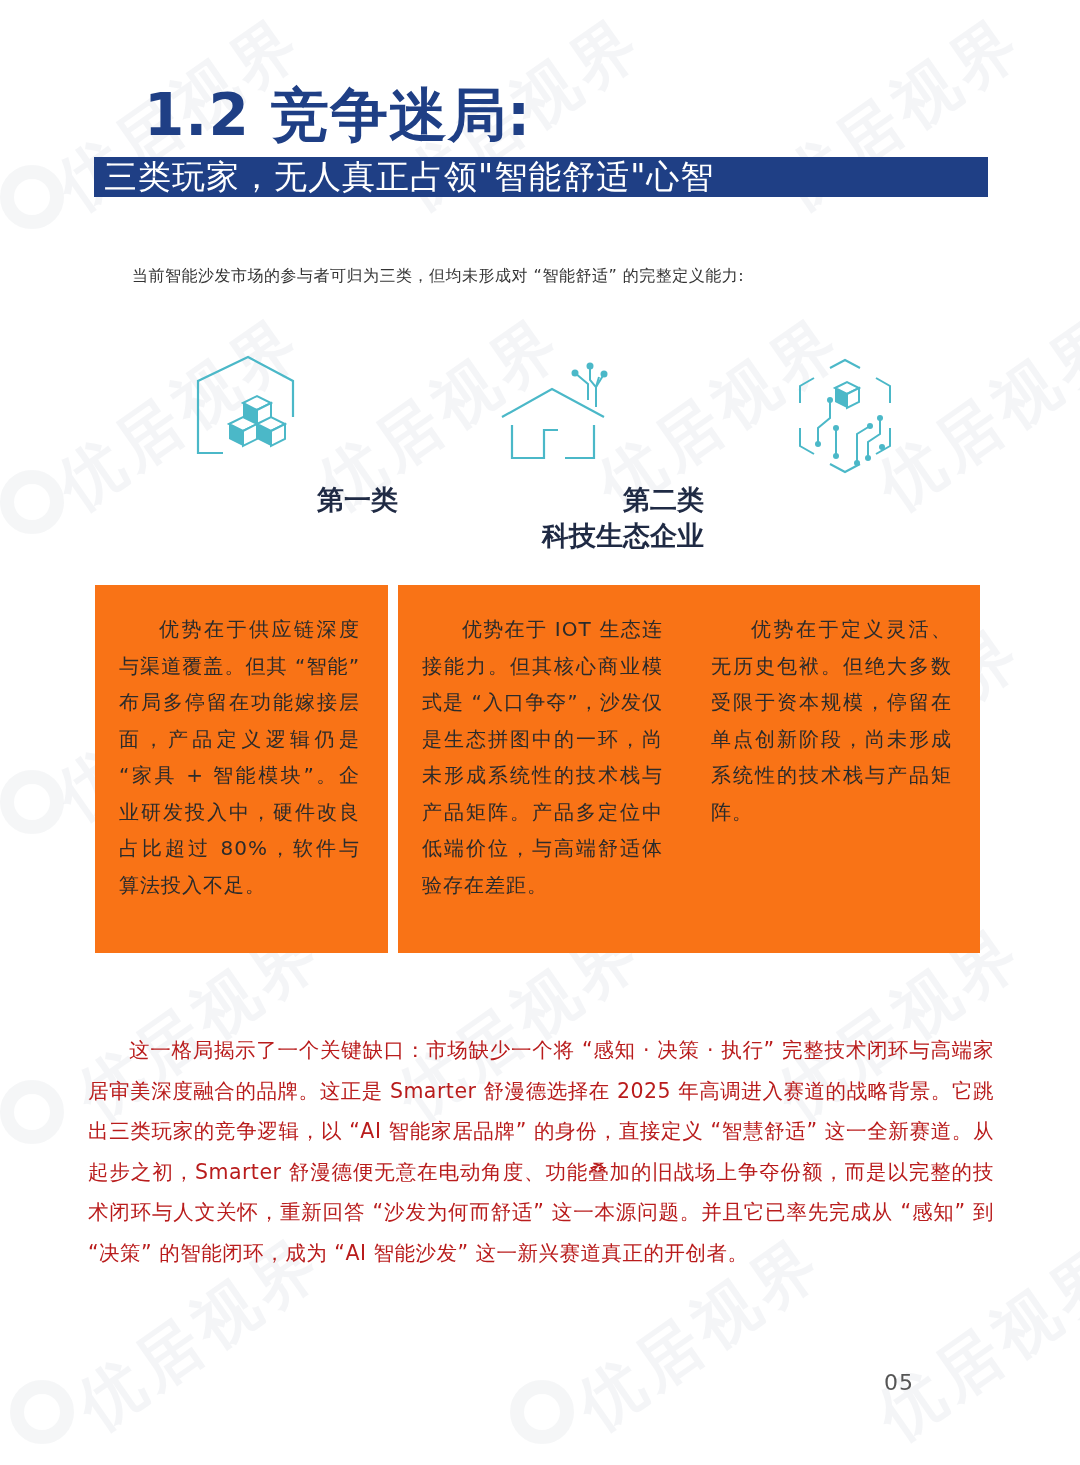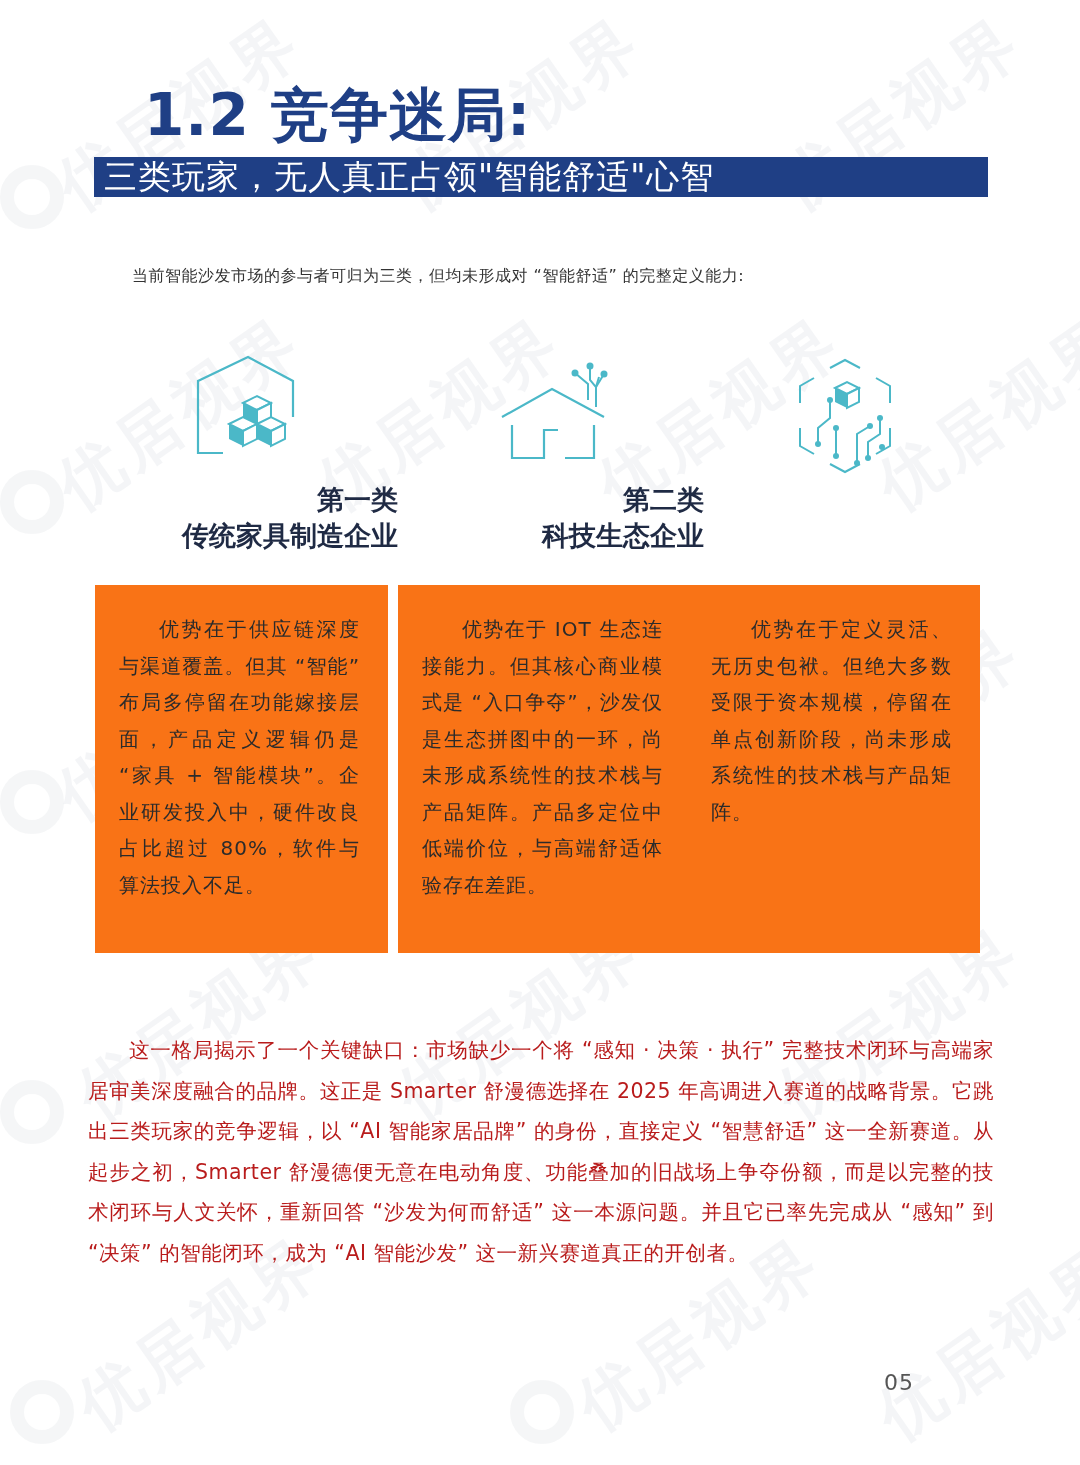--- a/index.html
+++ b/index.html
@@ -145,21 +145,20 @@
         <circle cx="67" cy="105" r="3" fill="#4bb8c8"></circle>
       <polyline points="90,60 90,76 78,84 78,100" fill="none" stroke="#4bb8c8" stroke-width="2"></polyline>
       <circle cx="90" cy="60" r="3" fill="#4bb8c8"></circle>
         <circle cx="78" cy="100" r="3" fill="#4bb8c8"></circle>
       <circle cx="92" cy="89" r="3" fill="#4bb8c8"></circle>
     </svg>
   </div>
 
   <div class="cat-head" style="left:98px;top:482px;">
     <div>第一类</div>
-    <div>传统家具制造企业</div>
   </div>
   <div class="cat-head" style="left:404px;top:482px;">
     <div>第二类</div>
     <div>科技生态企业</div>
   </div>
 
   <div class="card" style="left:95px;">
     <p>优势在于供应链深度与渠道覆盖。但其 “智能” 布局多停留在功能嫁接层面，产品定义逻辑仍是 “家具 + 智能模块”。企业研发投入中，硬件改良占比超过 80%，软件与算法投入不足。</p>
   </div>
   <div class="card" style="left:398px;">

